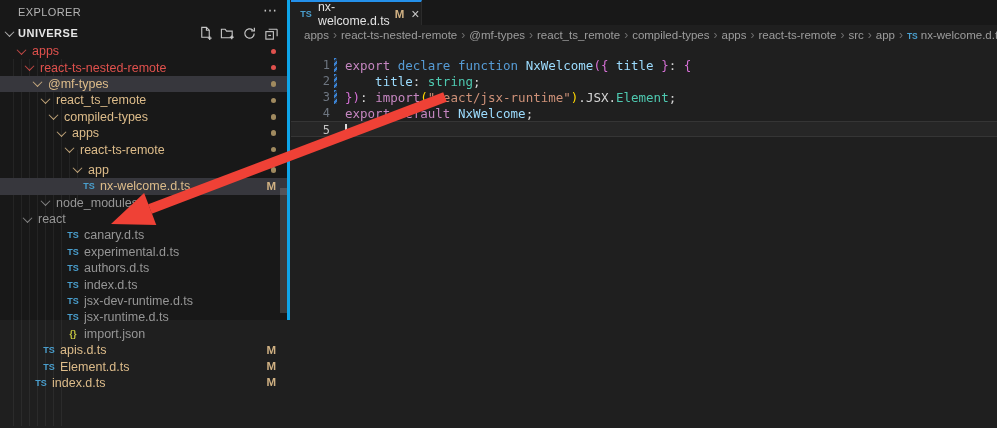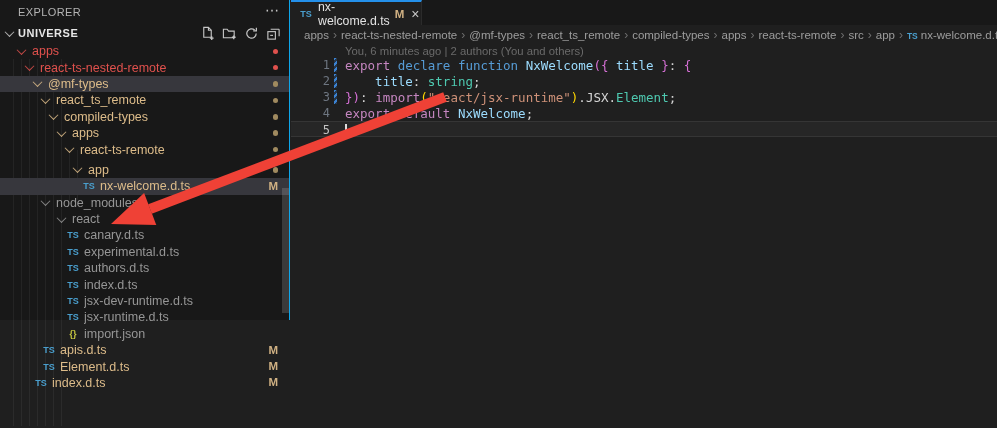--- a/index.html
+++ b/index.html
@@ -3,21 +3,21 @@
 <meta charset="utf-8">
 <style>
   html,body{margin:0;padding:0;}
   body{
     width:997px;height:428px;position:relative;overflow:hidden;
     background:#1f1f1f;
     font-family:"Liberation Sans",sans-serif;
     -webkit-font-smoothing:antialiased;
   }
   
-  #sidebar{position:absolute;left:0;top:0;width:290px;height:320px;background:#181818;border-right:1px solid #0ea5e9;box-sizing:border-box;}
+  #sidebar{position:absolute;left:0;top:0;width:290px;height:320px;background:#181818;border-right:3px solid #0ea5e9;box-sizing:border-box;}
   #explorer-header{position:absolute;left:0;top:0;width:100%;height:25px;}
   #explorer-title{position:absolute;left:18px;top:6px;font-size:11px;color:#b4b4b4;letter-spacing:.4px;}
   #explorer-more{position:absolute;right:10px;top:2px;font-size:14px;color:#c5c5c5;cursor:pointer;}
   #workspace-row{position:absolute;left:0;top:25px;width:100%;height:18px;}
   #workspace-chev{position:absolute;left:6px;top:5px;}
   #workspace-label{position:absolute;left:18px;top:2px;font-size:11px;font-weight:bold;color:#e7e7e7;letter-spacing:.5px;}
   #workspace-actions{position:absolute;right:8px;top:0;display:flex;gap:6px;}
   #workspace-actions .act{width:16px;height:16px;display:flex;align-items:center;justify-content:center;cursor:pointer;}
   
   #file-tree{position:absolute;left:0;top:43px;width:100%;}
@@ -153,21 +153,21 @@
       </div>
       <div class="trow sel" style="padding-left: 82px; color: rgb(221, 188, 138);">
         <span class="ficon" style="color: rgb(74, 159, 206);">TS</span>
         <span class="tlabel">nx-welcome.d.ts</span>
         <span class="mbadge" style="color: rgb(208, 177, 131);">M</span>
       </div>
       <div class="trow" style="padding-left: 42px; color: rgb(150, 150, 150);">
         <span class="chev down"></span>
         <span class="tlabel">node_modules</span>
       </div>
-      <div class="trow" style="padding-left: 58px; color: rgb(150, 150, 150);">
+      <div class="trow" style="padding-left: 24px; color: rgb(150, 150, 150);">
         <span class="chev down"></span>
         <span class="tlabel">react</span>
       </div>
       <div class="trow" style="padding-left: 66px; color: rgb(150, 150, 150);">
         <span class="ficon" style="color: rgb(74, 159, 206);">TS</span>
         <span class="tlabel">canary.d.ts</span>
       </div>
       <div class="trow" style="padding-left: 66px; color: rgb(150, 150, 150);">
         <span class="ficon" style="color: rgb(74, 159, 206);">TS</span>
         <span class="tlabel">experimental.d.ts</span>
@@ -234,21 +234,20 @@
       <span class="bc-item"><span>apps</span></span>
       <span class="bc-sep">›</span>
       <span class="bc-item"><span>react-ts-remote</span></span>
       <span class="bc-sep">›</span>
       <span class="bc-item"><span>src</span></span>
       <span class="bc-sep">›</span>
       <span class="bc-item"><span>app</span></span>
       <span class="bc-sep">›</span>
       <span class="bc-item"><span class="ficon" style="color: rgb(74, 159, 206);">TS</span><span>nx-welcome.d.ts</span></span>
     </div>
-  <div id="blame">You, 6 minutes ago | 2 authors (You and others)</div>
   <div id="code">
       <div class="cl">
         <span class="ln">1</span>
         <div class="gut"></div>
         <span class="ct"><span style="color: rgb(197, 134, 192);">export </span><span style="color: rgb(86, 156, 214);">declare </span><span style="color: rgb(86, 156, 214);">function </span><span style="color: rgb(156, 220, 254);">NxWelcome</span><span style="color: rgb(214, 112, 214);">({</span><span style="color: rgb(212, 212, 212);"> </span><span style="color: rgb(156, 220, 254);">title</span><span style="color: rgb(212, 212, 212);"> </span><span style="color: rgb(214, 112, 214);">}</span><span style="color: rgb(212, 212, 212);">: </span><span style="color: rgb(214, 112, 214);">{</span></span>
       </div>
       <div class="cl">
         <span class="ln">2</span>
         <div class="gut"></div>
         <span class="ct"><span style="color: rgb(212, 212, 212);">    </span><span style="color: rgb(156, 220, 254);">title</span><span style="color: rgb(212, 212, 212);">: </span><span style="color: rgb(78, 201, 176);">string</span><span style="color: rgb(212, 212, 212);">;</span></span>

